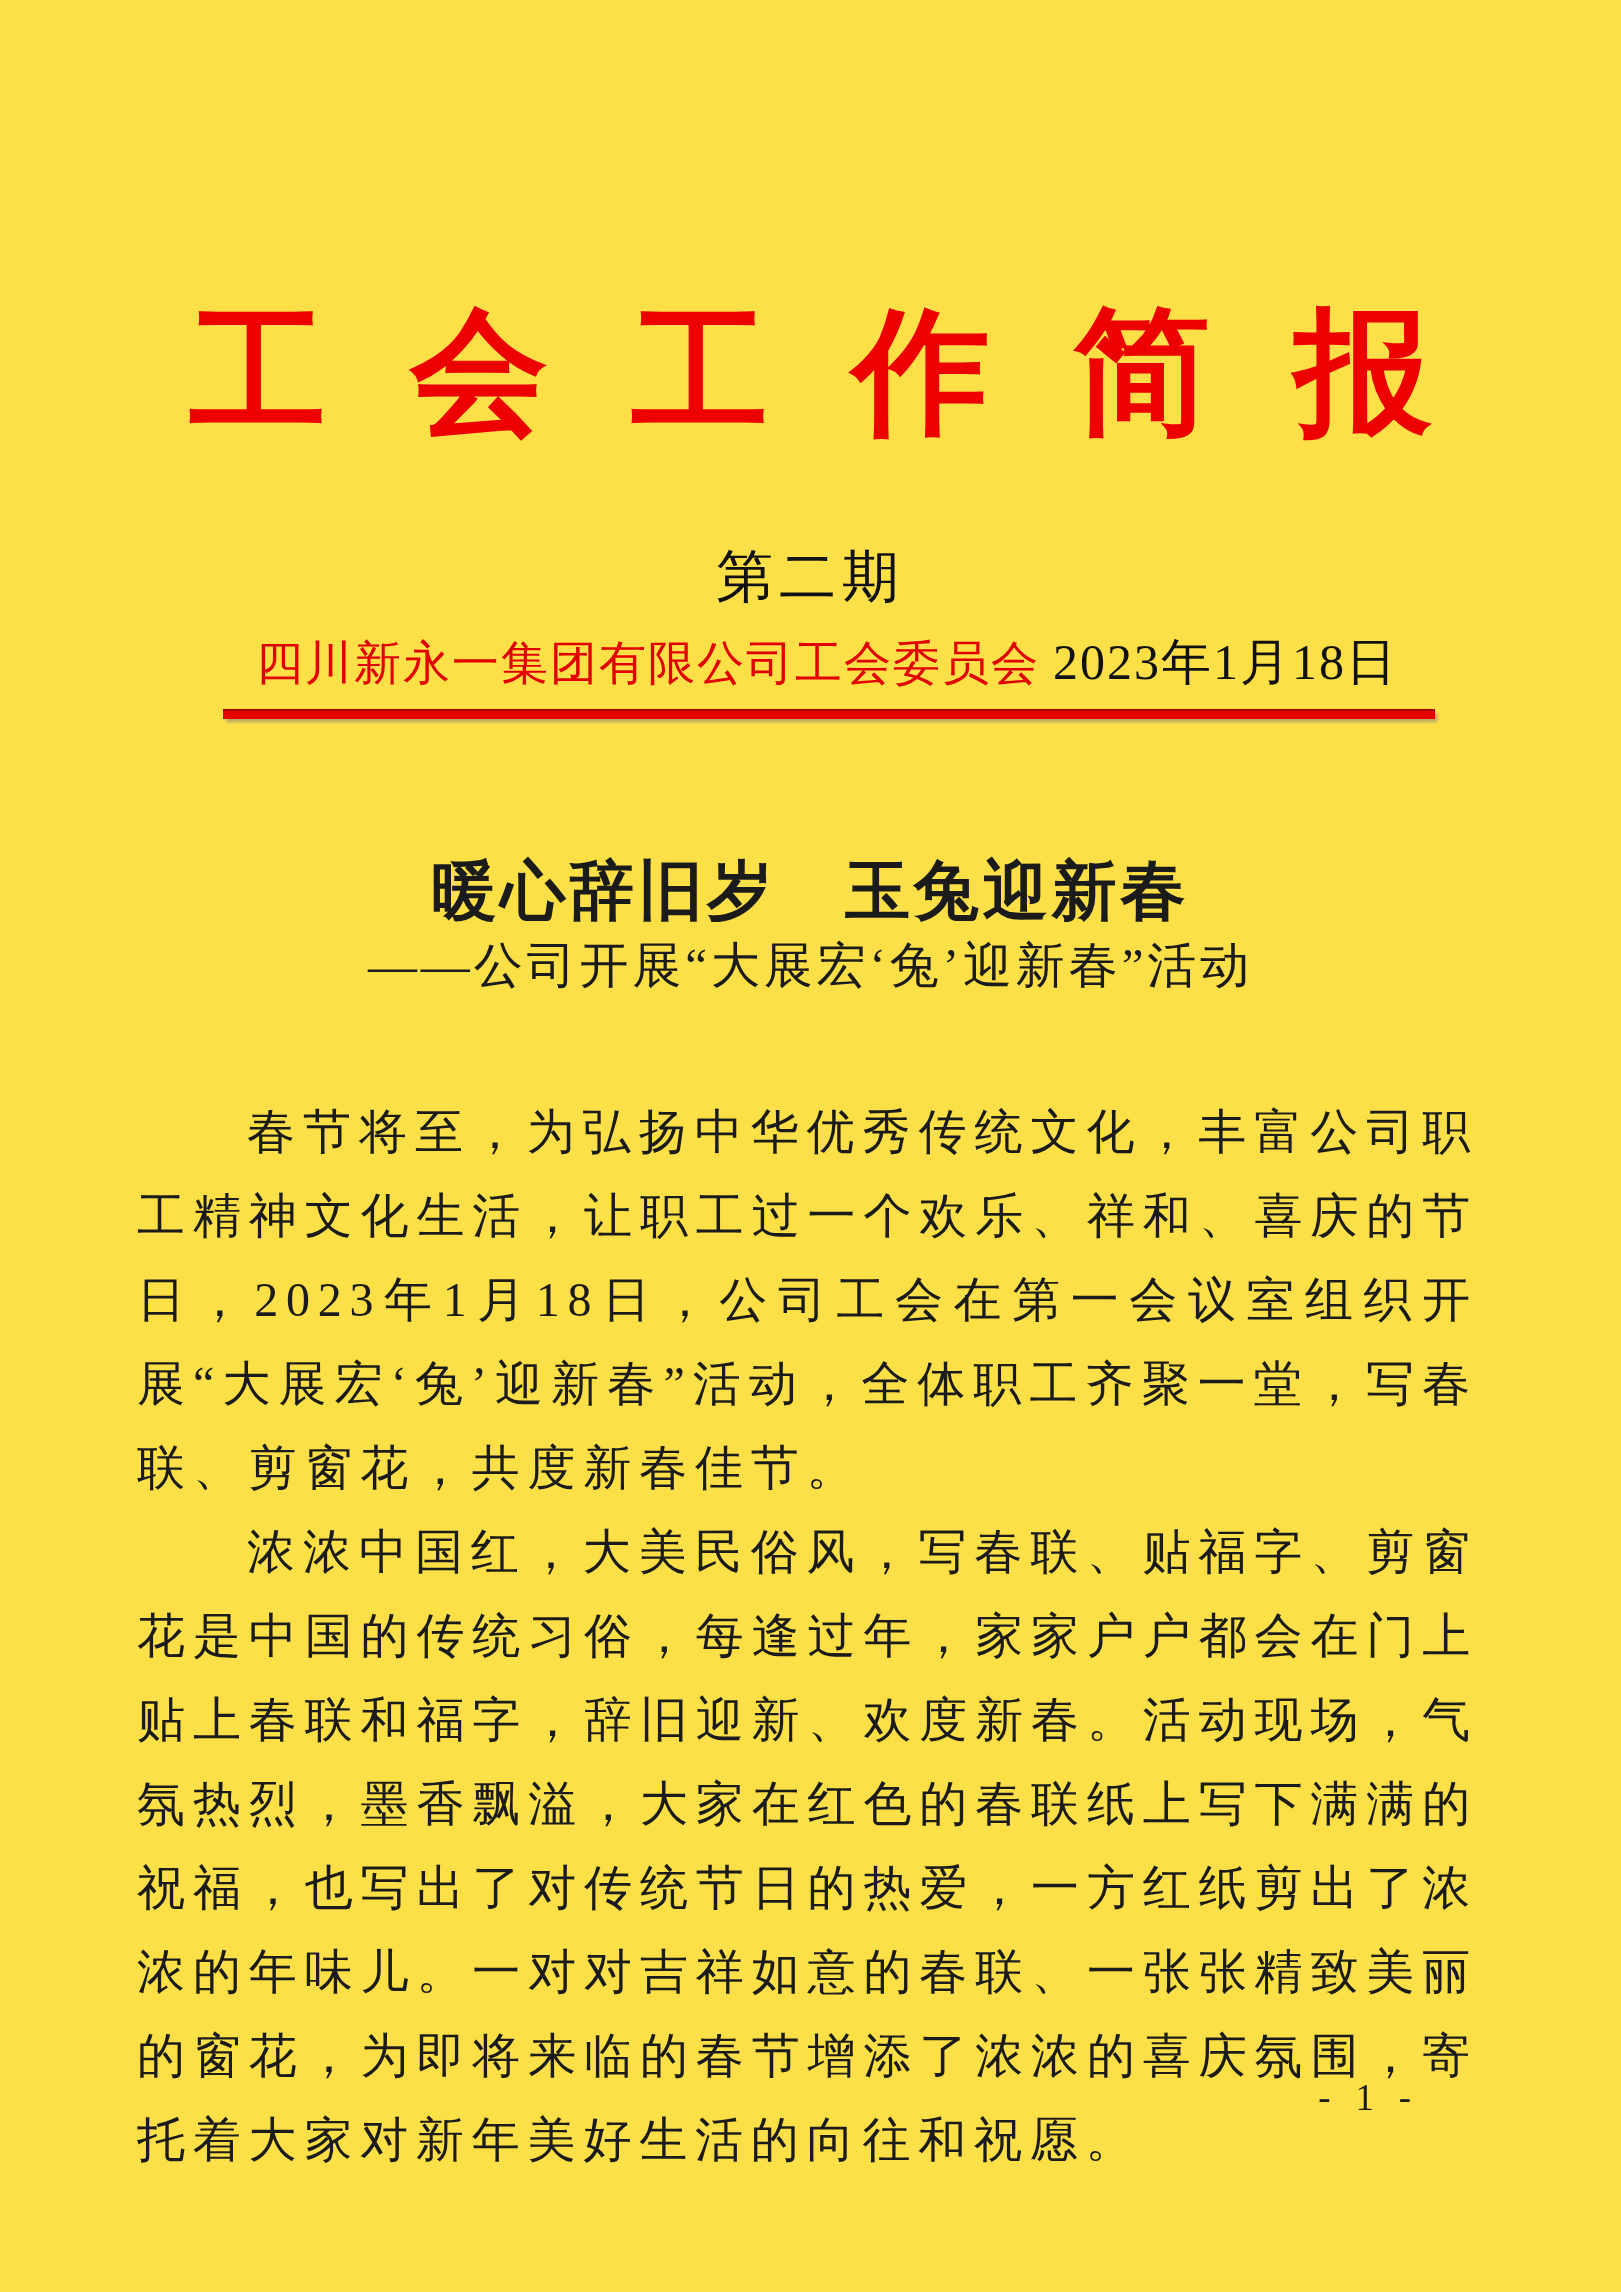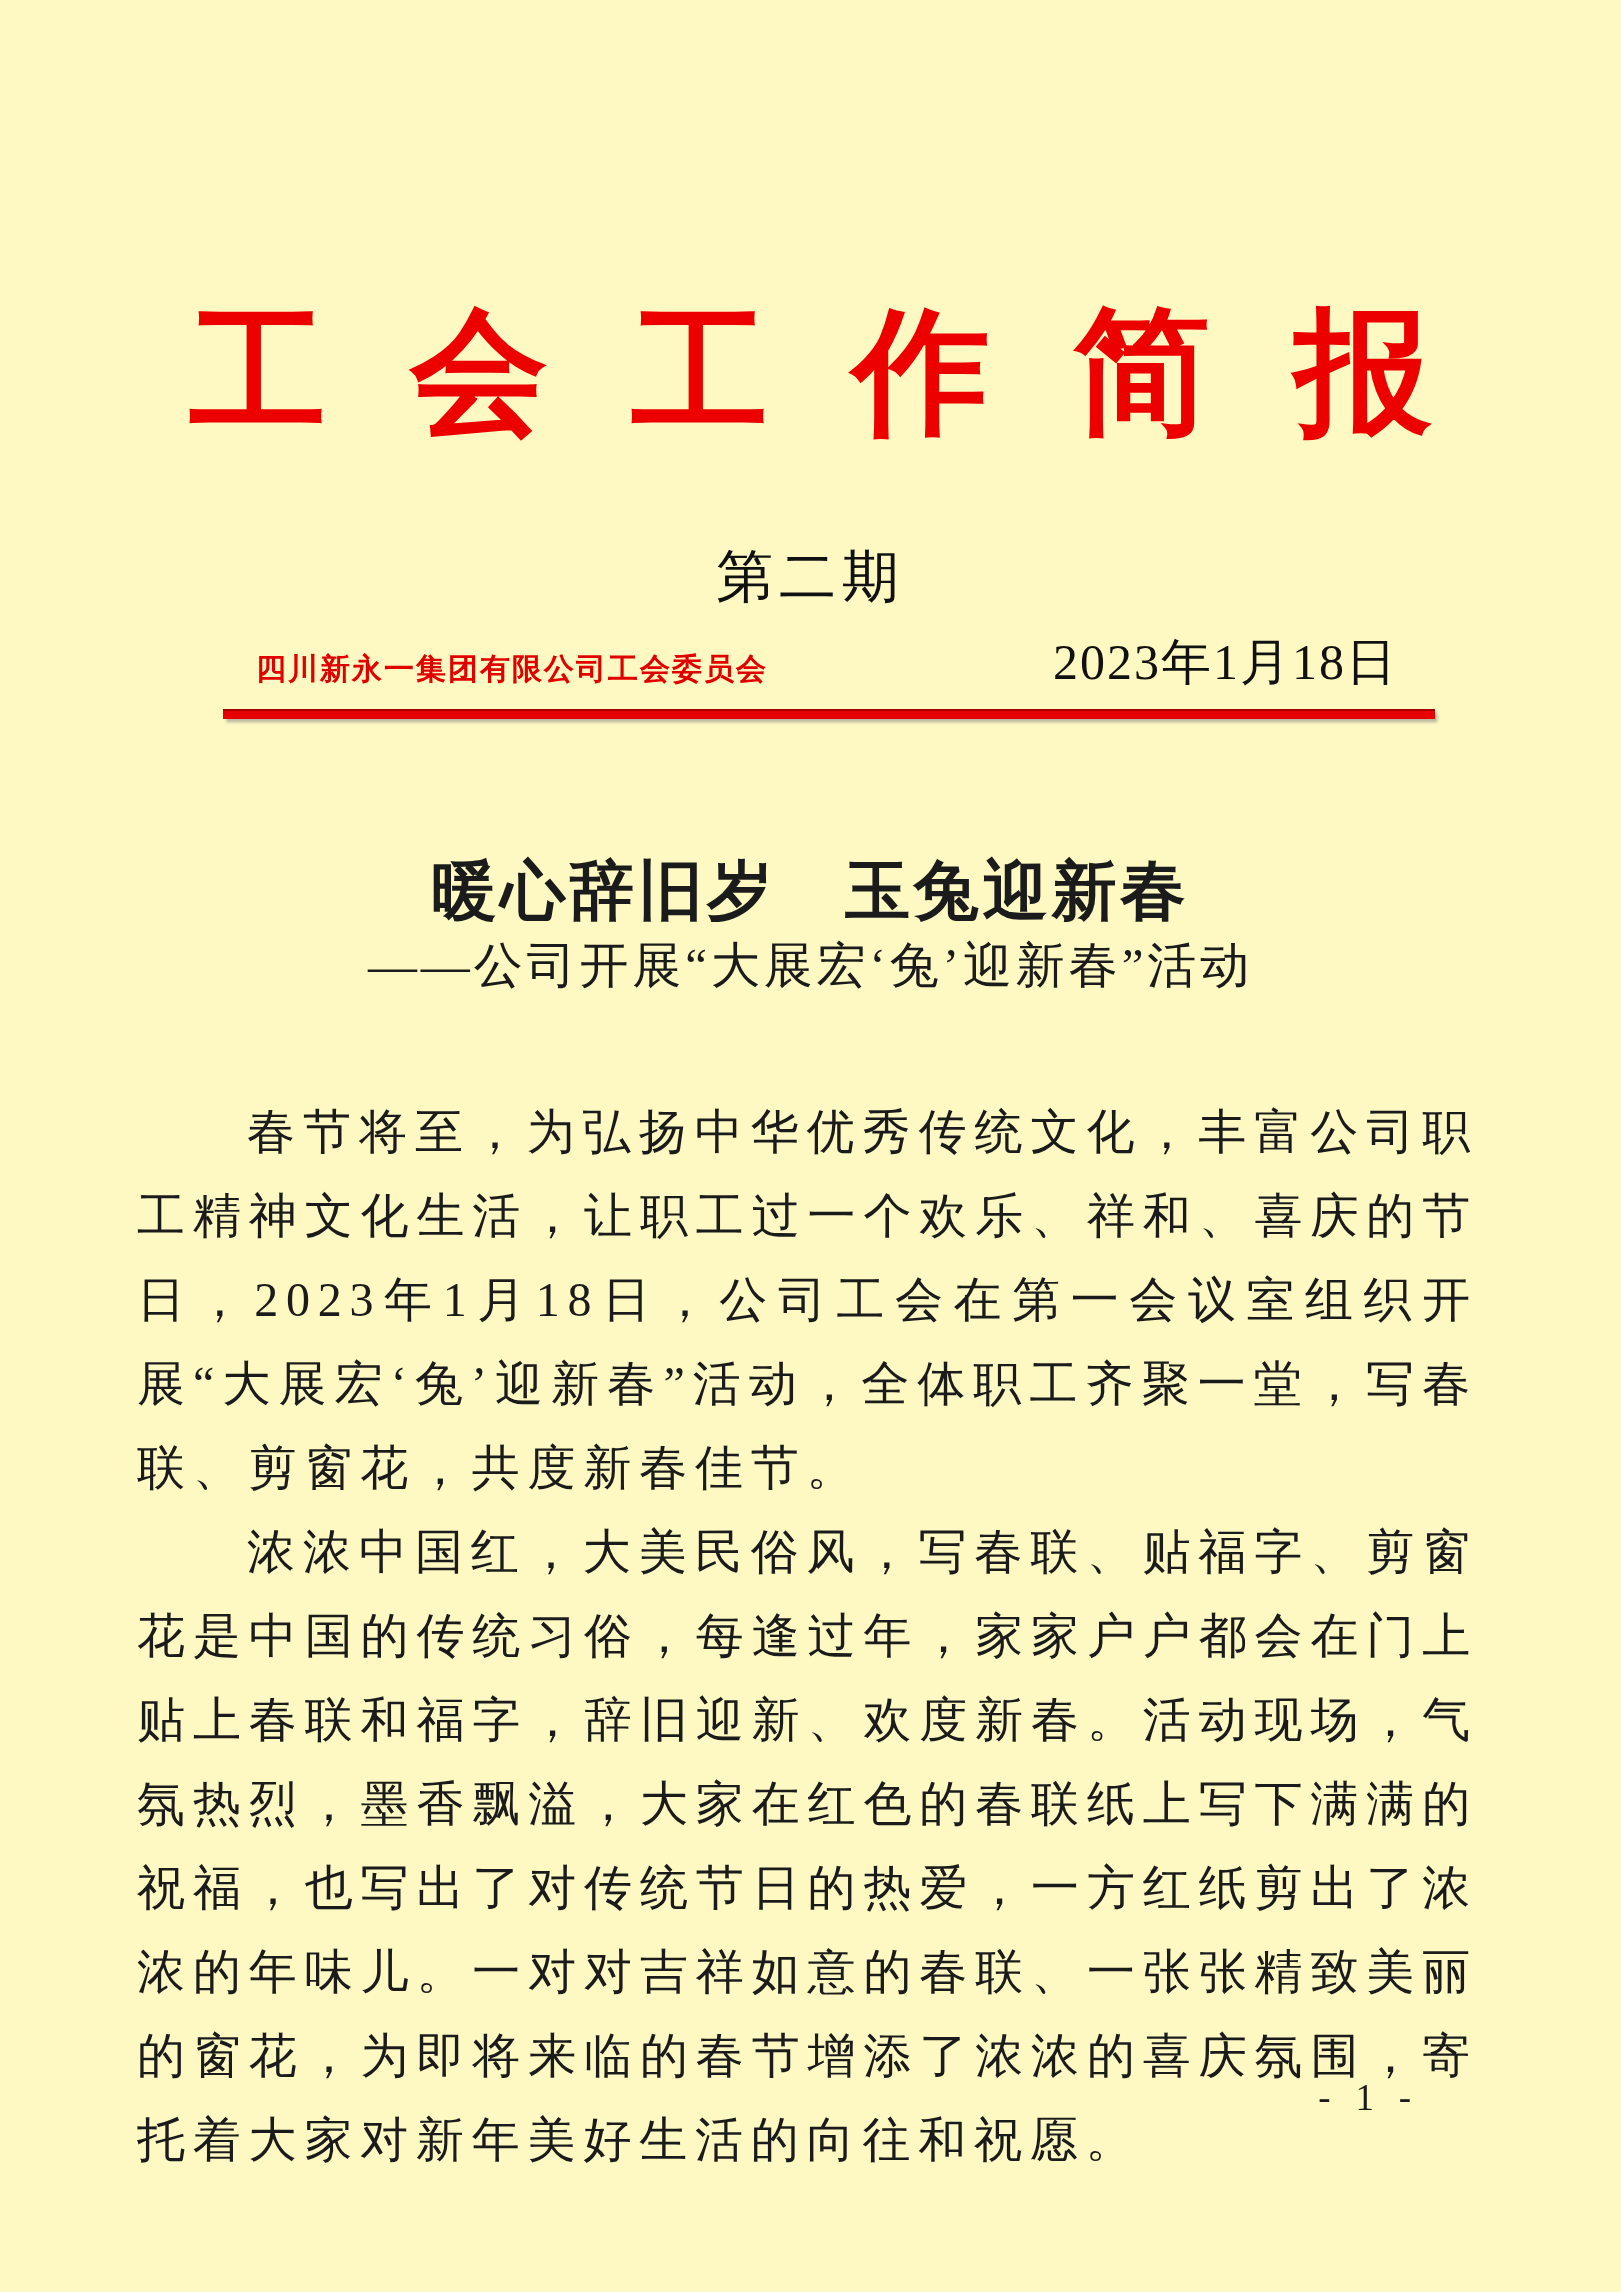--- a/index.html
+++ b/index.html
@@ -4,21 +4,21 @@
 <style>
   html, body {
     margin: 0;
     padding: 0;
     background: #ffffff;
   }
   .page {
     position: relative;
     width: 1621px;
     height: 2293px;
-    background: #fef9c3;
+    background: #fde047;
     overflow: hidden;
     font-family: "Liberation Serif", "DejaVu Serif", serif;
   }
 
   
   .masthead-title {
     position: absolute;
     top: 298px;
     left: 0;
     width: 100%;
@@ -51,22 +51,22 @@
     position: absolute;
     top: 629px;
     left: 223px;
     width: 1212px;
     display: flex;
     justify-content: space-between;
     align-items: baseline;
   }
   .publisher {
     padding-left: 33px;
-    font-size: 30px;
-    font-weight: bold;
+    font-size: 47px;
+    font-weight: normal;
     color: #e00000;
     letter-spacing: 2px;
     white-space: nowrap;
   }
   .issue-date {
     padding-right: 37px;
     font-size: 50px;
     color: #111111;
     letter-spacing: 2px;
     white-space: nowrap;

